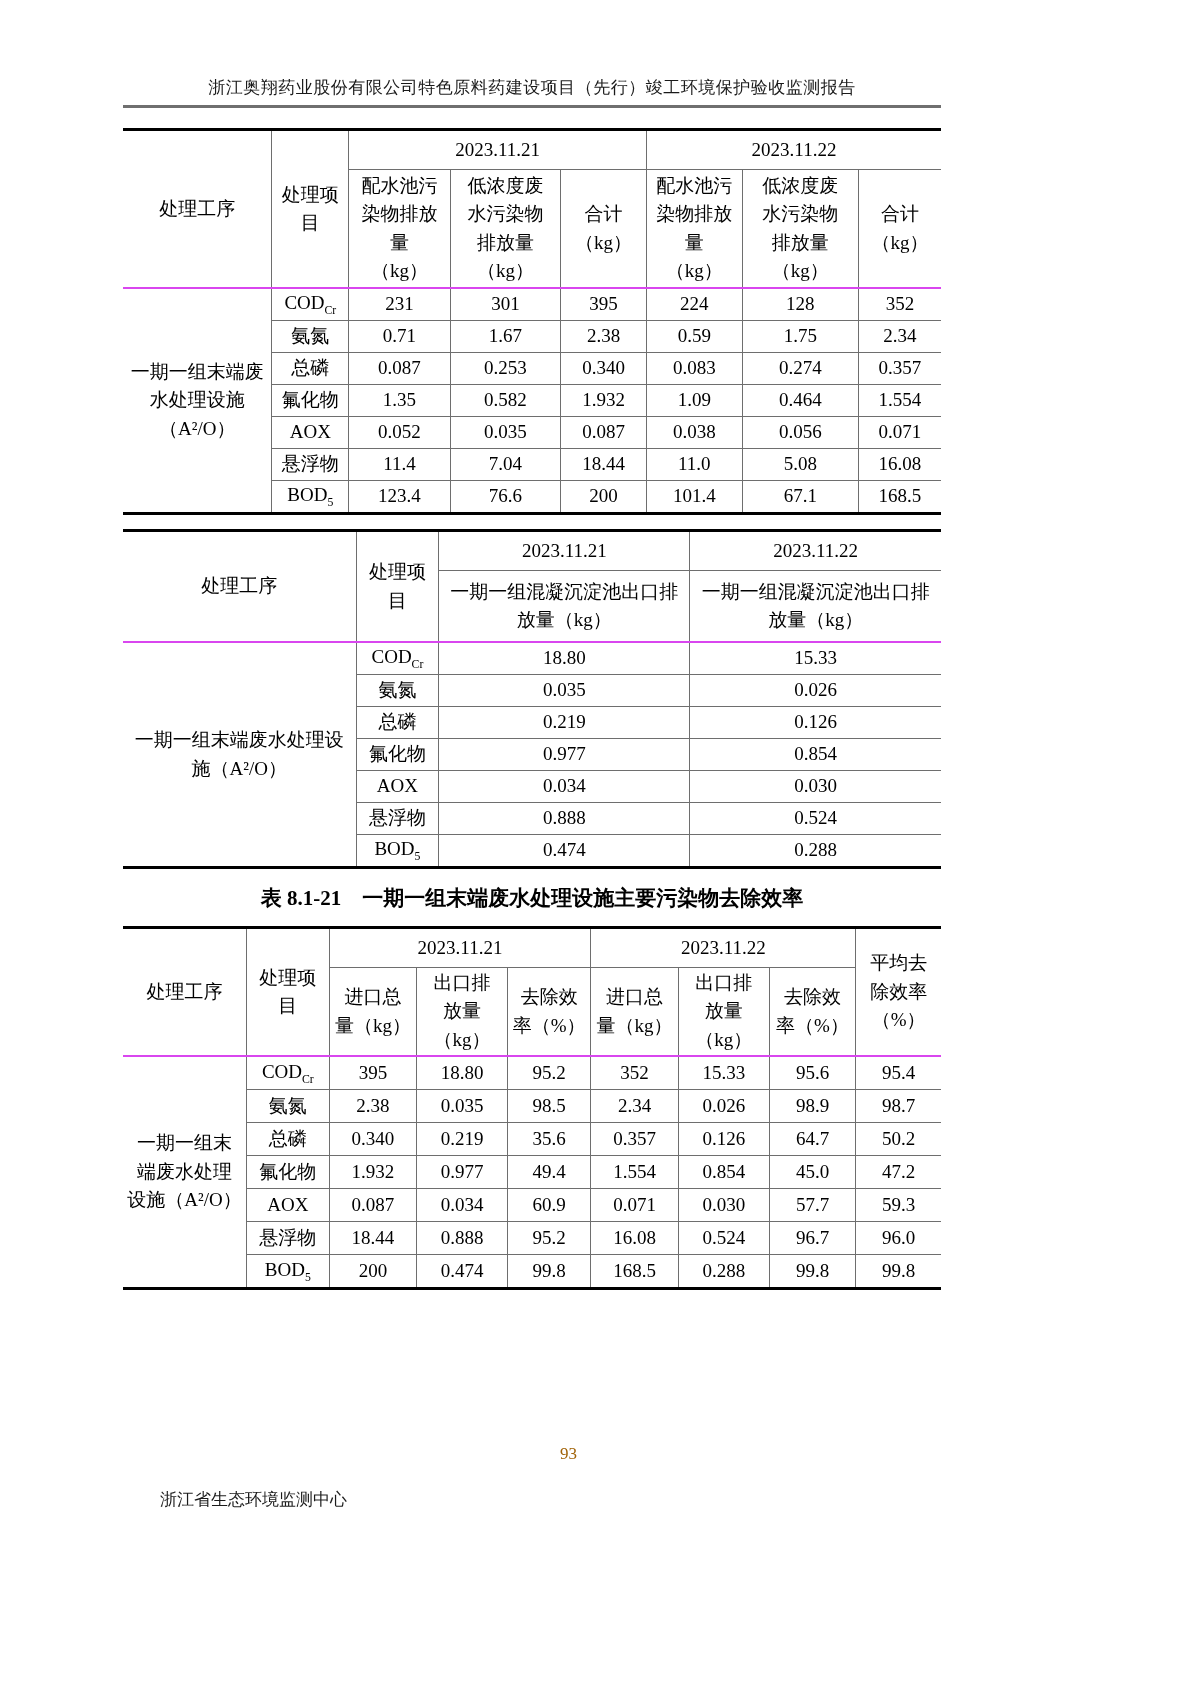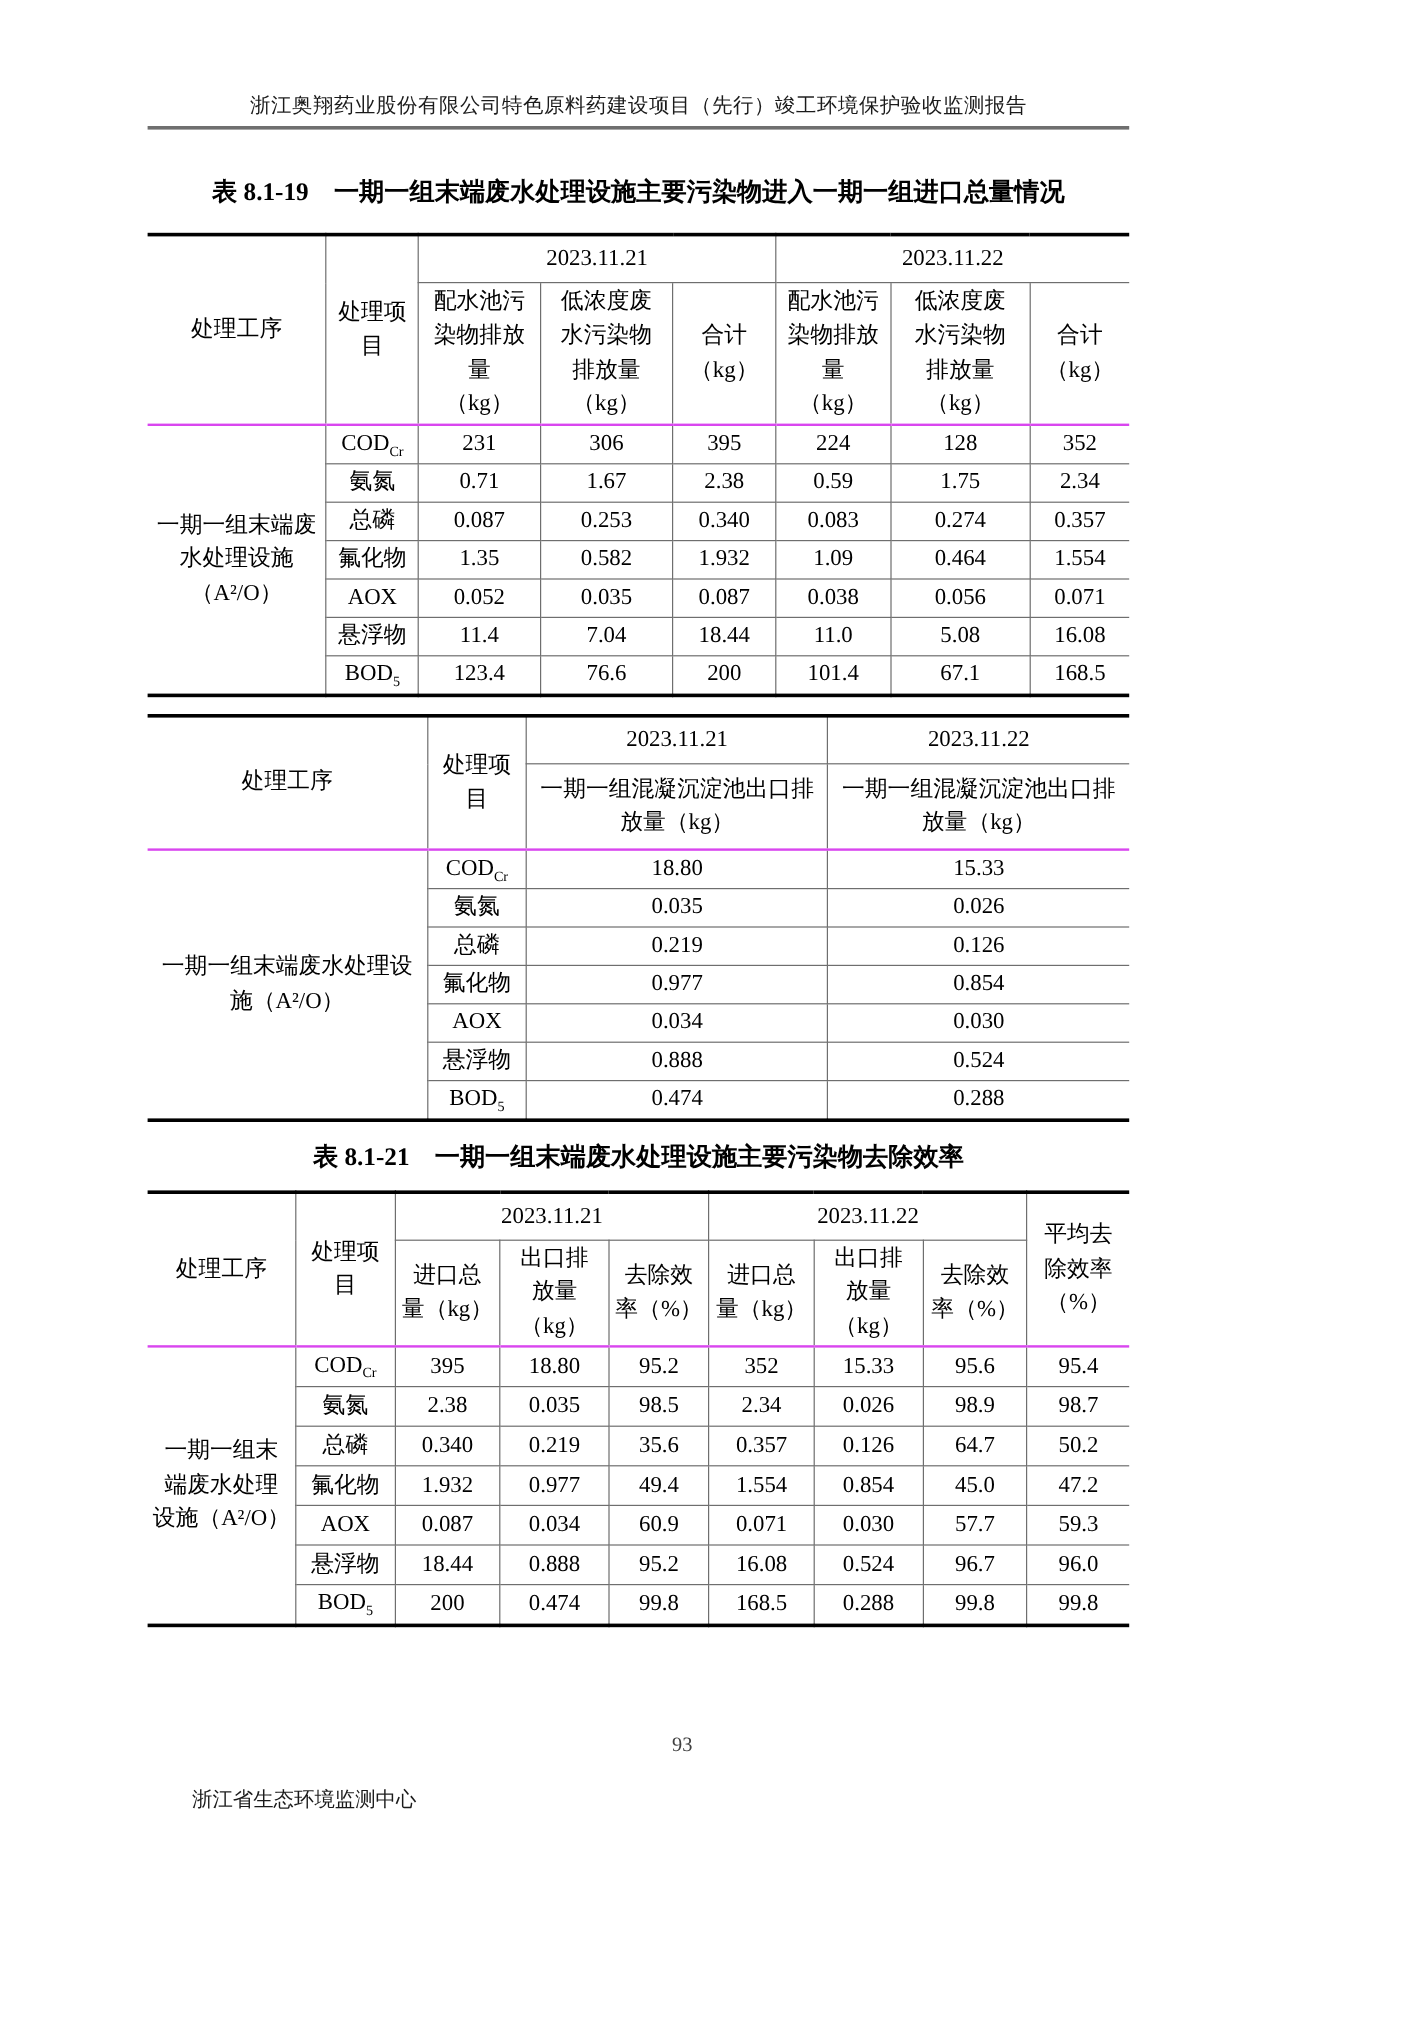--- a/index.html
+++ b/index.html
@@ -32,32 +32,31 @@
   tr.hd td { border-top:2px solid #d946ef; }
   .pre { white-space:pre-line; }
   tr.hr1 td { height:38px; }
   .t1 tr.hr2 td { height:117px; }
   .t2 tr.hr2 td { height:70px; }
   .t3 tr.hr2 td { height:87px; }
   .t1 tr.dr td, .t2 tr.dr td { height:31px; }
   .t3 tr.dr td { height:32px; }
   sub { font-size:0.62em; }
   .footer-org { position:absolute; left:160px; top:1444px; font-size:17px; color:#1a1a1a;margin-top:44px; }
-  .footer-page { position:absolute; left:560px; top:1444px; font-size:17px; color:#404040;text-align:center; }
+  .footer-page { position:absolute; left:560px; top:1444px; font-size:17px; color:#a16207;text-align:center; }
 </style>
 </head>
 <body>
 
 <div class="page">
   <div class="content">
 
     <div class="doc-header">浙江奥翔药业股份有限公司特色原料药建设项目（先行）竣工环境保护验收监测报告</div>
     <div class="header-rule"></div>
 
-    <div class="tbl-title title1">表 8.1-19　一期一组末端废水处理设施主要污染物进入一期一组进口总量情况</div>
 
     <table class="tbl t1">
       <colgroup>
         <col style="width:18.2%">
           <col style="width:9.4%">
           <col style="width:12.4%">
           <col style="width:13.5%">
         <col style="width:10.5%">
           <col style="width:11.7%">
           <col style="width:14.2%">
@@ -92,21 +91,21 @@
 （kg）</td>
           <td class="pre er">合计
 （kg）</td>
         </tr>
         <tr class="dr hd">
           <td class="el pre" rowspan="7">一期一组末端废
 水处理设施
 （A²/O）</td>
           <td><span>COD</span><sub>Cr</sub></td>
           <td>231</td>
-          <td>306</td>
+          <td>301</td>
           <td>395</td>
           <td>224</td>
           <td>128</td>
           <td class="er">352</td>
         </tr>
         <tr class="dr">
           <td><span>氨氮</span></td>
           <td>0.71</td>
           <td>1.67</td>
           <td>2.38</td>

